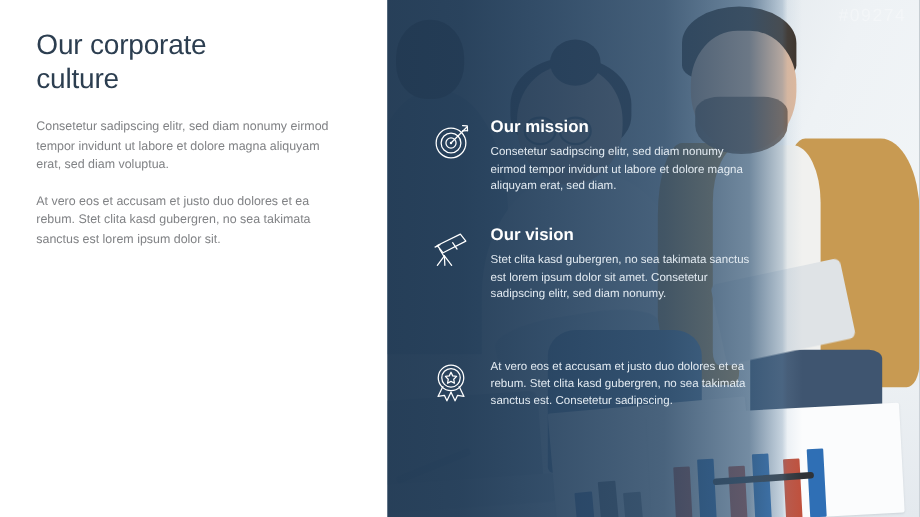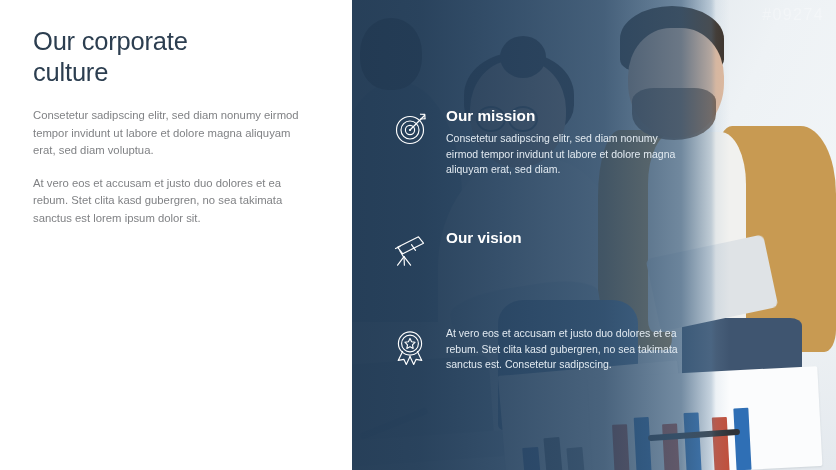--- a/index.html
+++ b/index.html
@@ -163,21 +163,21 @@
     left: 41px; top: 0;
     width: 420px;
     height: 470px;
   }
   .feature {
     position: absolute;
     display: flex;
     align-items: flex-start;
   }
   .f1 { top: 106px; justify-content: center; }
-  .f2 { top: 228px; }
+  .f2 { top: 204px; }
   .f3 { top: 326px; }
   .feature-icon {
     width: 38px;
     height: 40px;
     flex: 0 0 38px;
     margin-top: 2px;
   }
   .feature-icon svg { display: block; }
   .feature-text {
     margin-left: 15px;
@@ -296,20 +296,21 @@
             <path d="M6.8 20.8 L10.6 27"></path>
             <path d="M18.5 14.6 L22.5 20.4"></path>
             <path d="M11 26.6 L4.6 35.2"></path>
             <path d="M11 26.6 L17.6 35.2"></path>
             <path d="M11 26.6 L11.4 35.2"></path>
             <path d="M2.5 18.6 L7 16.4"></path>
           </svg>
         </span>
         <div class="feature-text">
           <p class="feature-title">Our vision</p>
+          <p class="feature-body">Stet clita kasd gubergren, no sea takimata sanctus est lorem ipsum dolor sit amet. Consetetur sadipscing elitr, sed diam nonumy.</p>
         </div>
       </div>
 
       <div class="feature f3">
         <span class="feature-icon">
           <svg width="38" height="40" viewBox="0 0 38 40" fill="none" stroke="#ffffff" stroke-width="1.15" stroke-linecap="round" stroke-linejoin="round">
             <circle cx="17" cy="15.5" r="11.6"></circle>
             <circle cx="17" cy="15.5" r="8.4"></circle>
             <path d="M17 10.4 L18.55 13.7 L22.1 14.2 L19.5 16.8 L20.15 20.4 L17 18.7 L13.85 20.4 L14.5 16.8 L11.9 14.2 L15.45 13.7 Z"></path>
             <path d="M9.6 23.4 L5.2 32.4 L11 31.4 L13.3 36.4 L17 28.6"></path>

